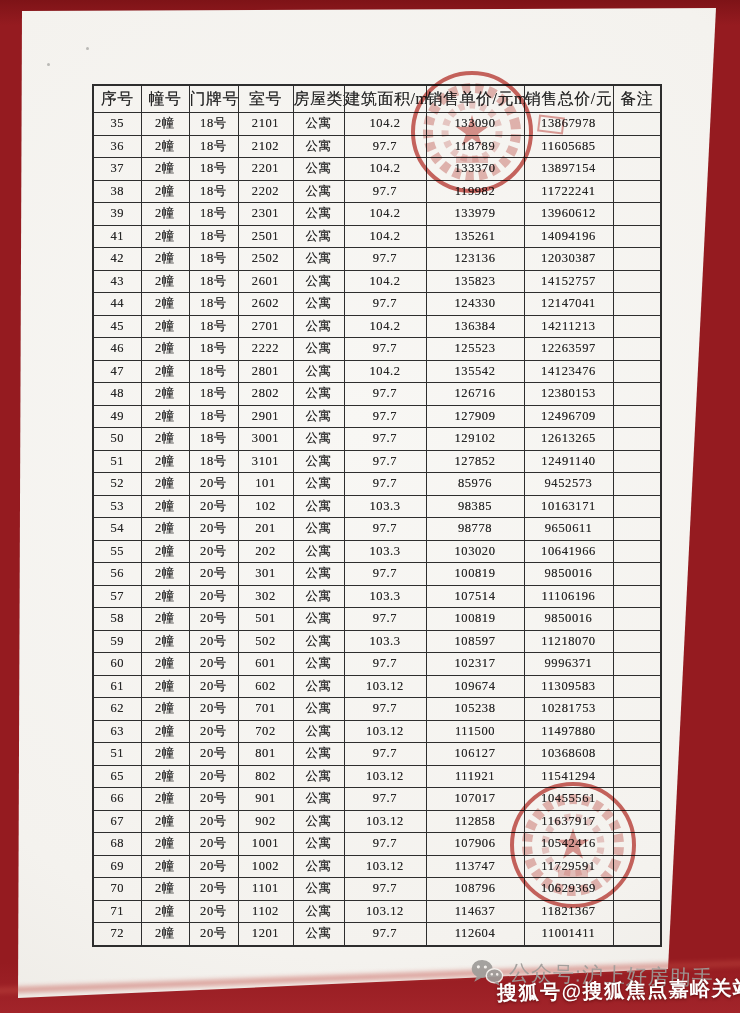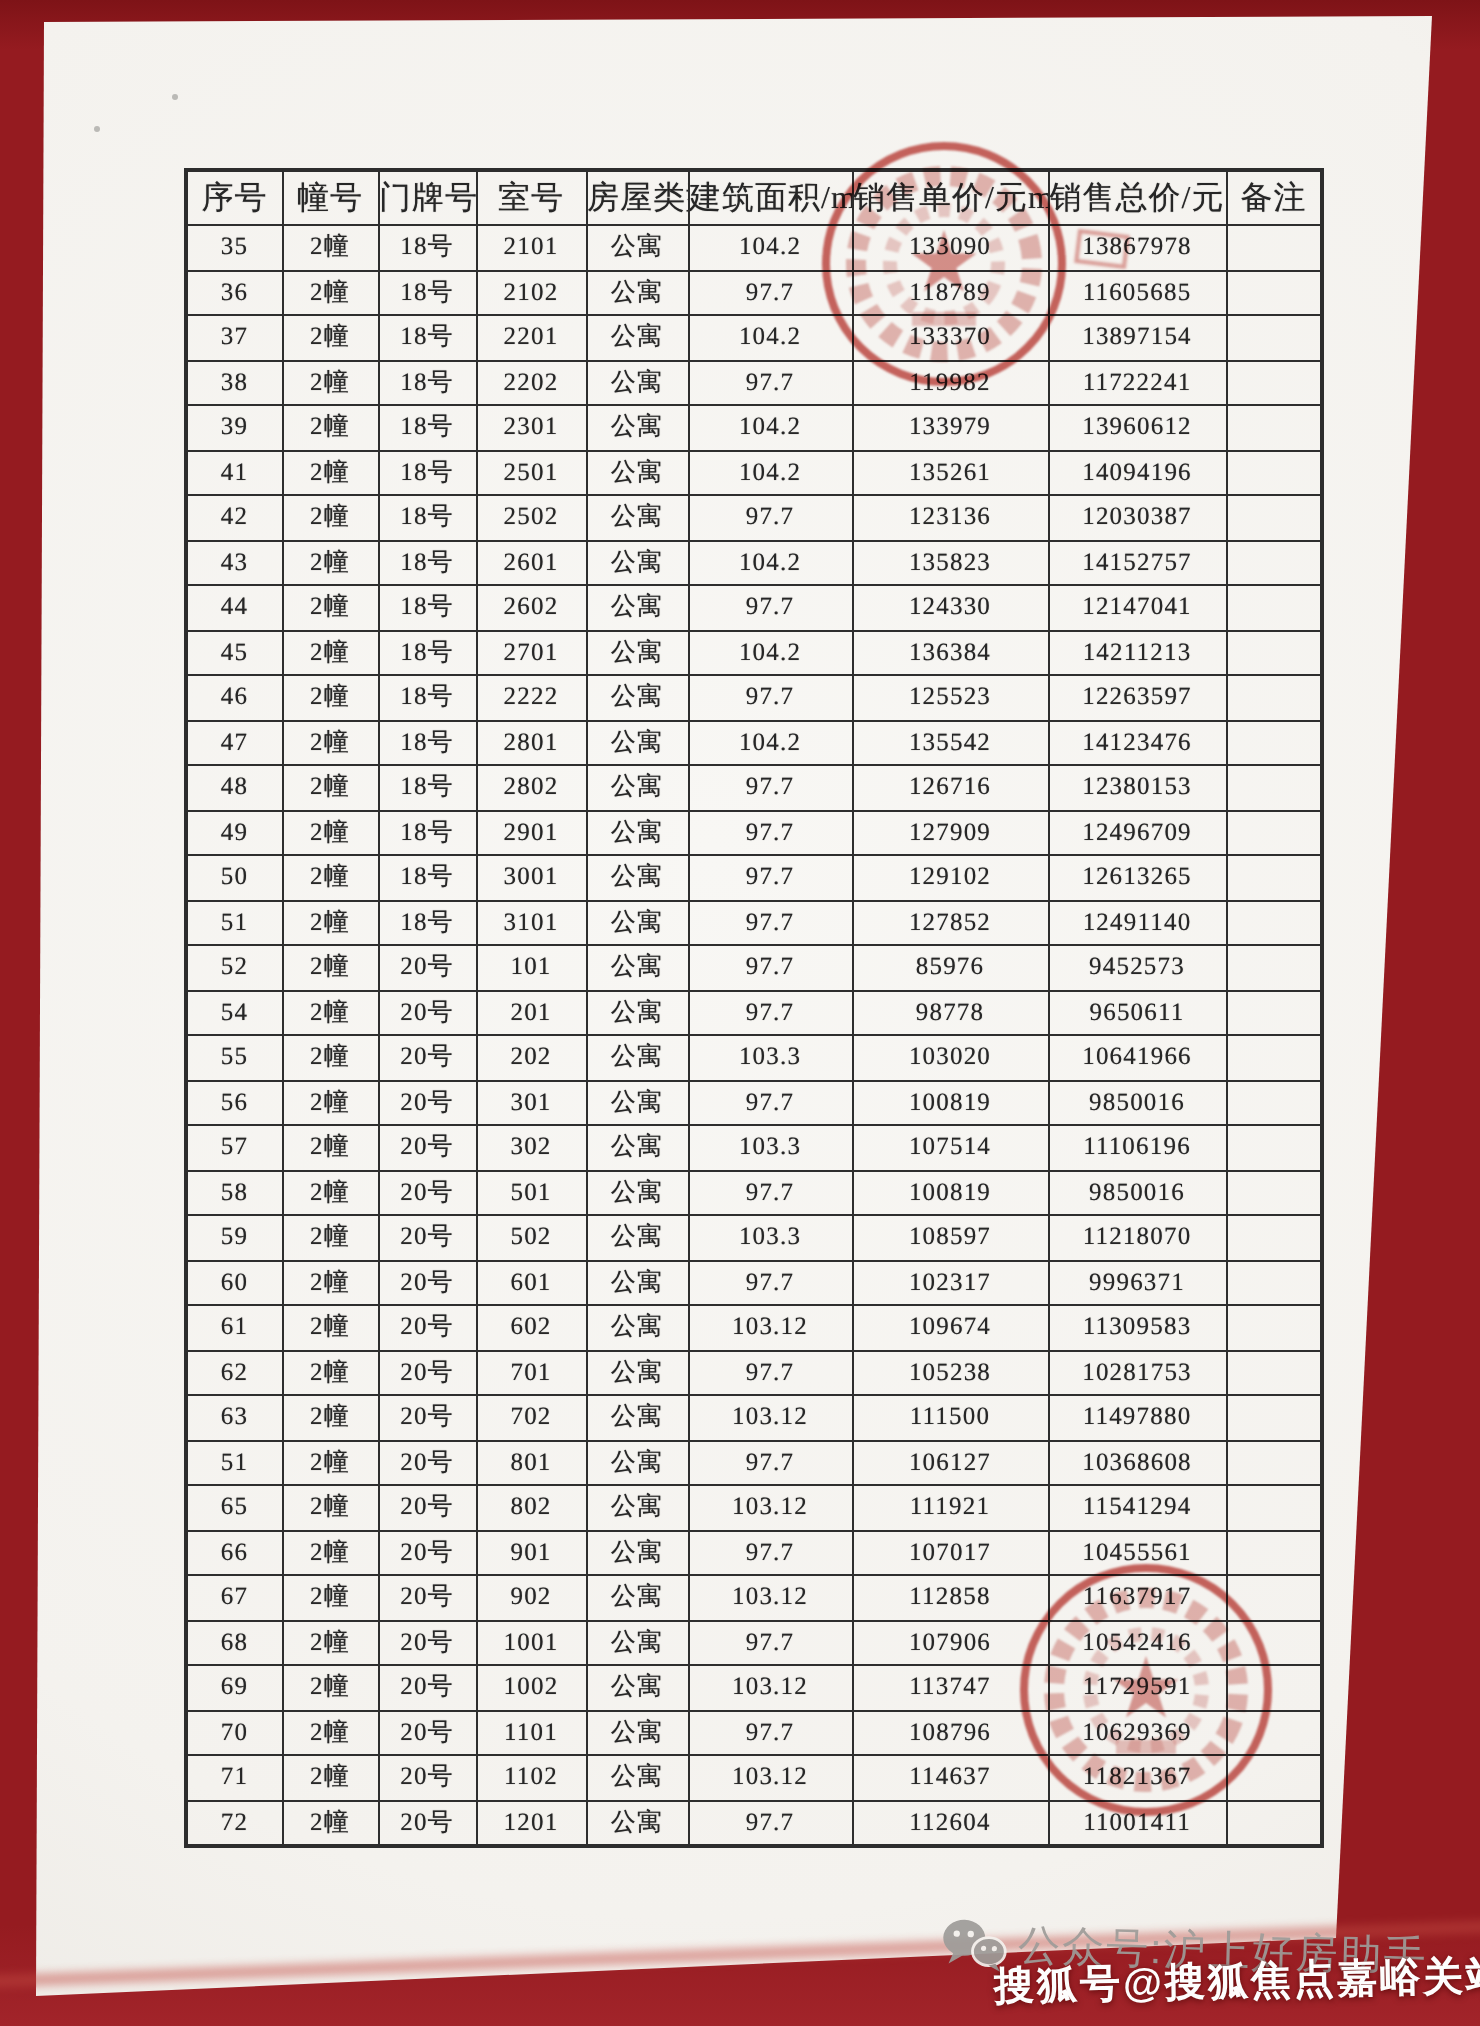--- a/index.html
+++ b/index.html
@@ -270,20 +270,31 @@
           <td>2幢</td>
           <td>20号</td>
           <td>101</td>
           <td>公寓</td>
           <td>97.7</td>
           <td>85976</td>
           <td>9452573</td>
           <td></td>
         </tr>
         <tr>
+          <td>53</td>
+          <td>2幢</td>
+          <td>20号</td>
+          <td>102</td>
+          <td>公寓</td>
+          <td>103.3</td>
+          <td>98385</td>
+          <td>10163171</td>
+          <td></td>
+        </tr>
+        <tr>
           <td>54</td>
           <td>2幢</td>
           <td>20号</td>
           <td>201</td>
           <td>公寓</td>
           <td>97.7</td>
           <td>98778</td>
           <td>9650611</td>
           <td></td>
         </tr>

